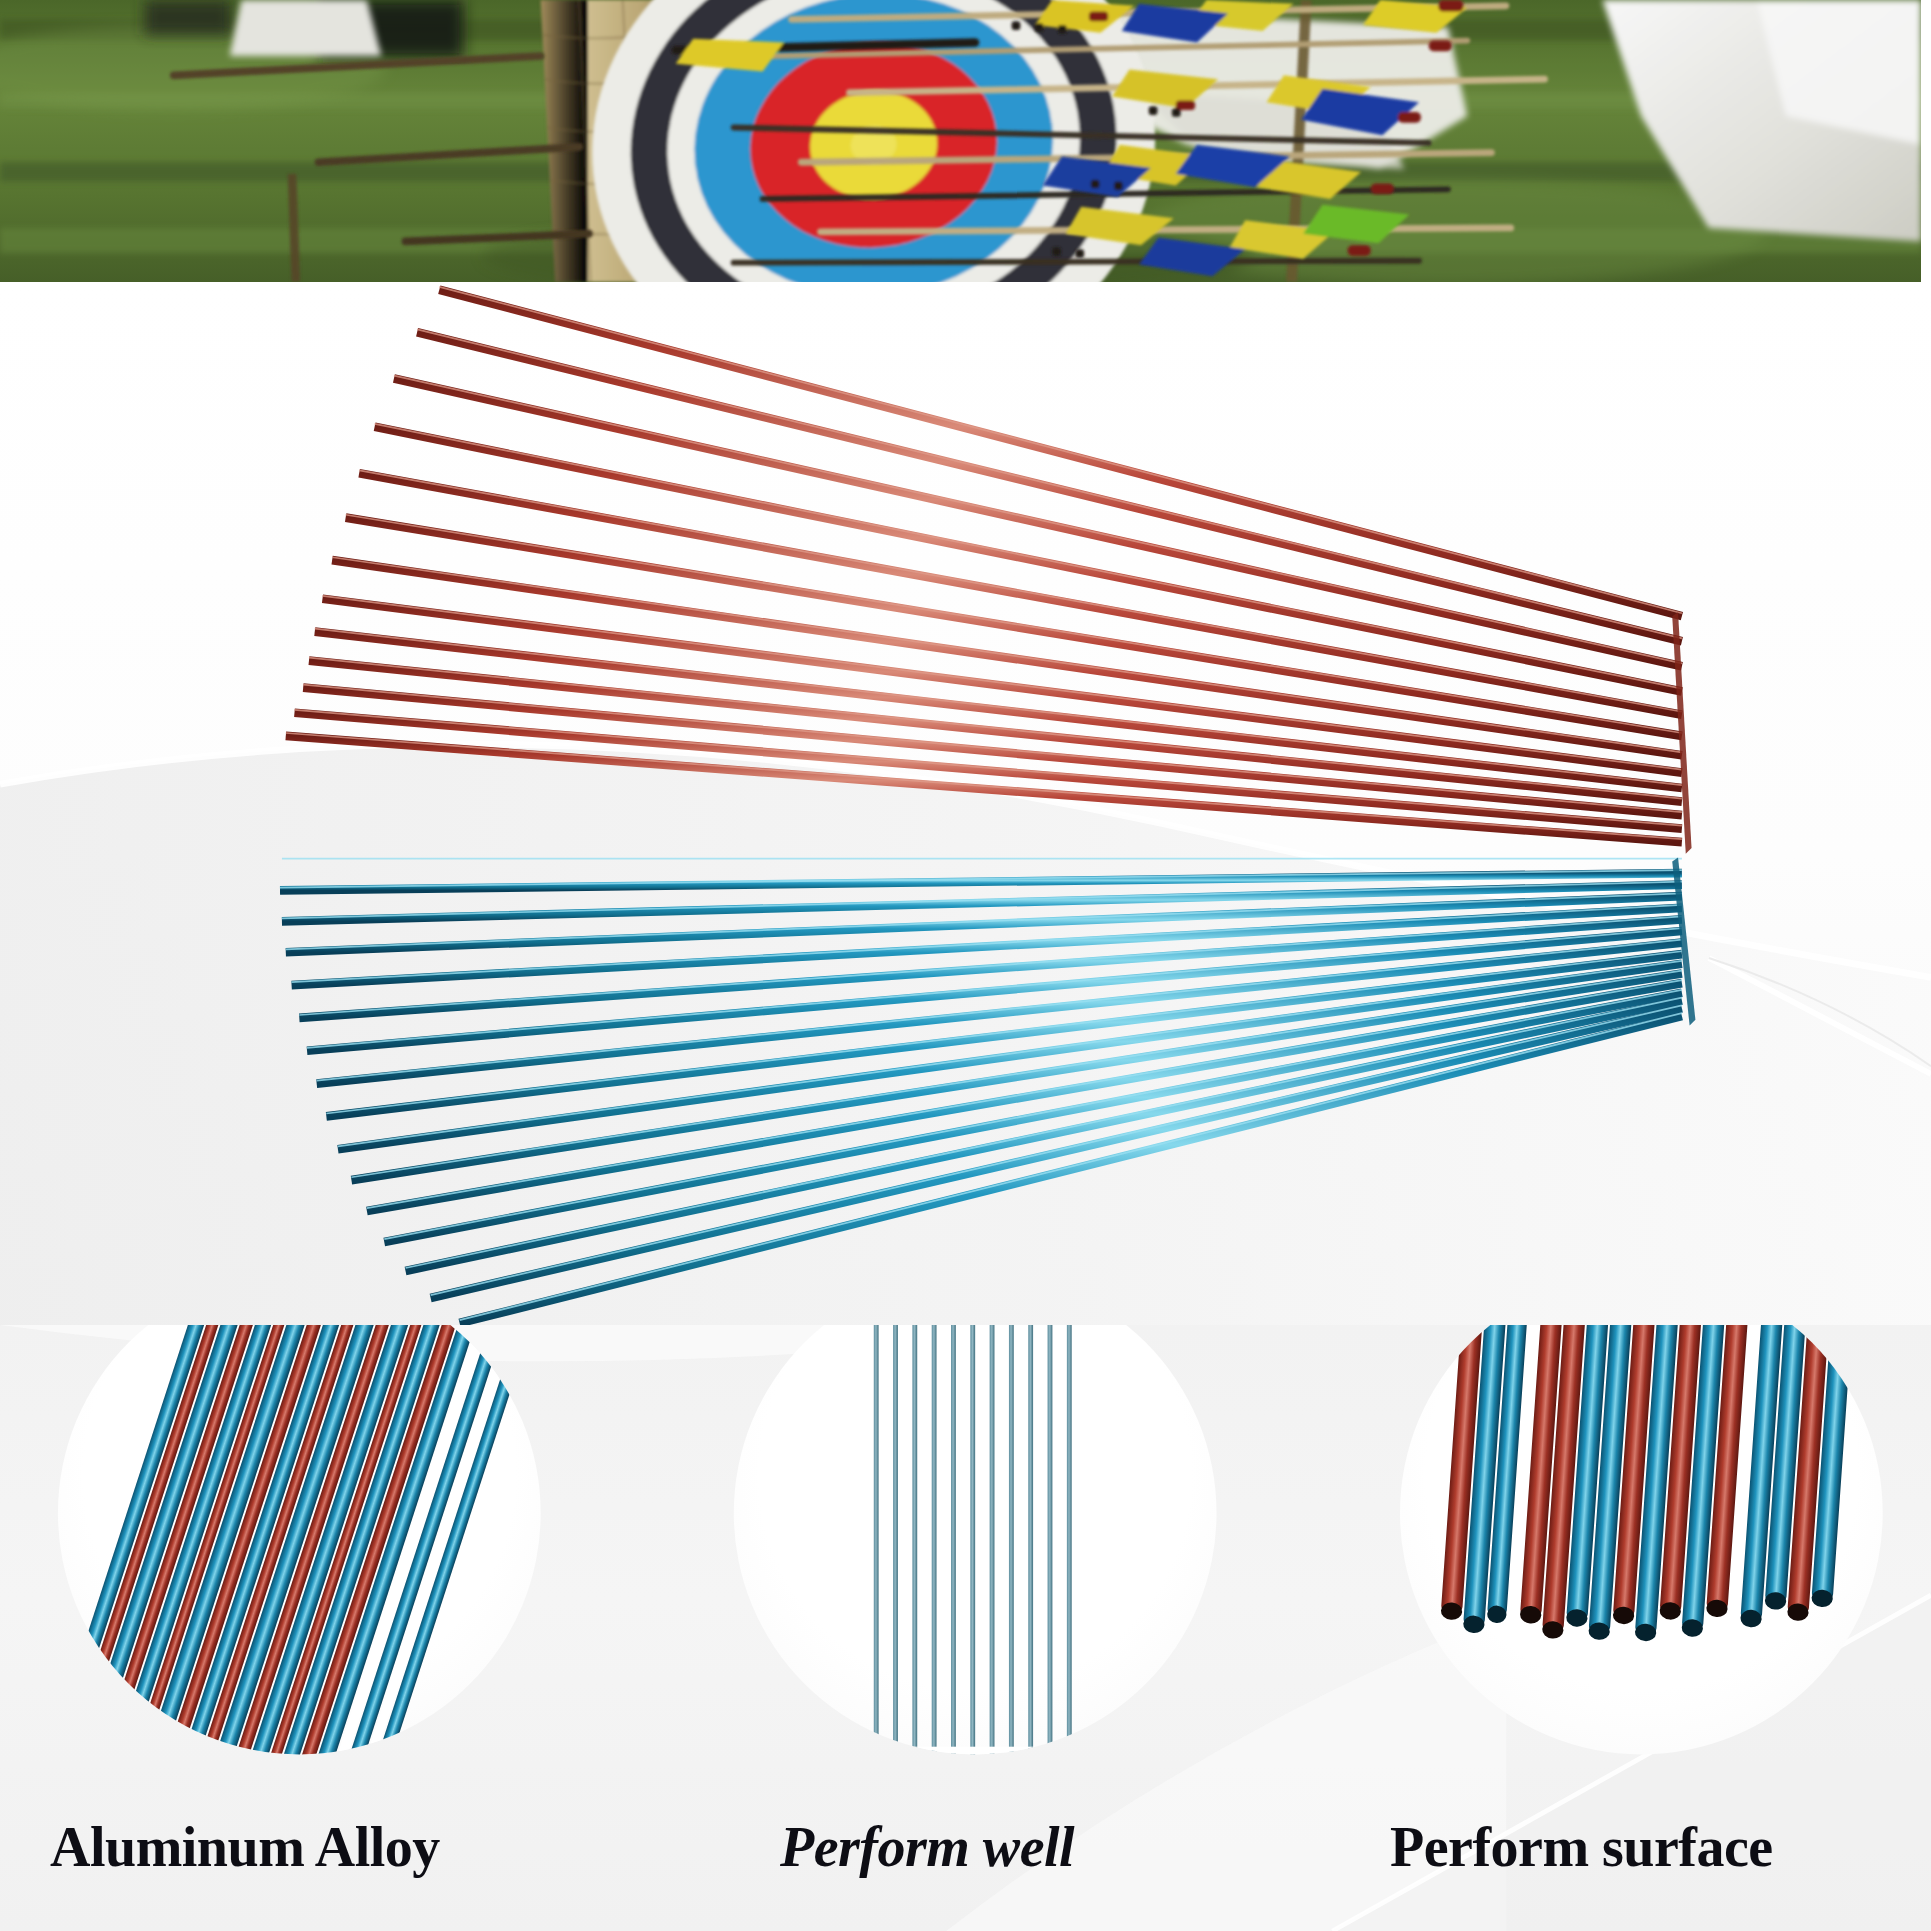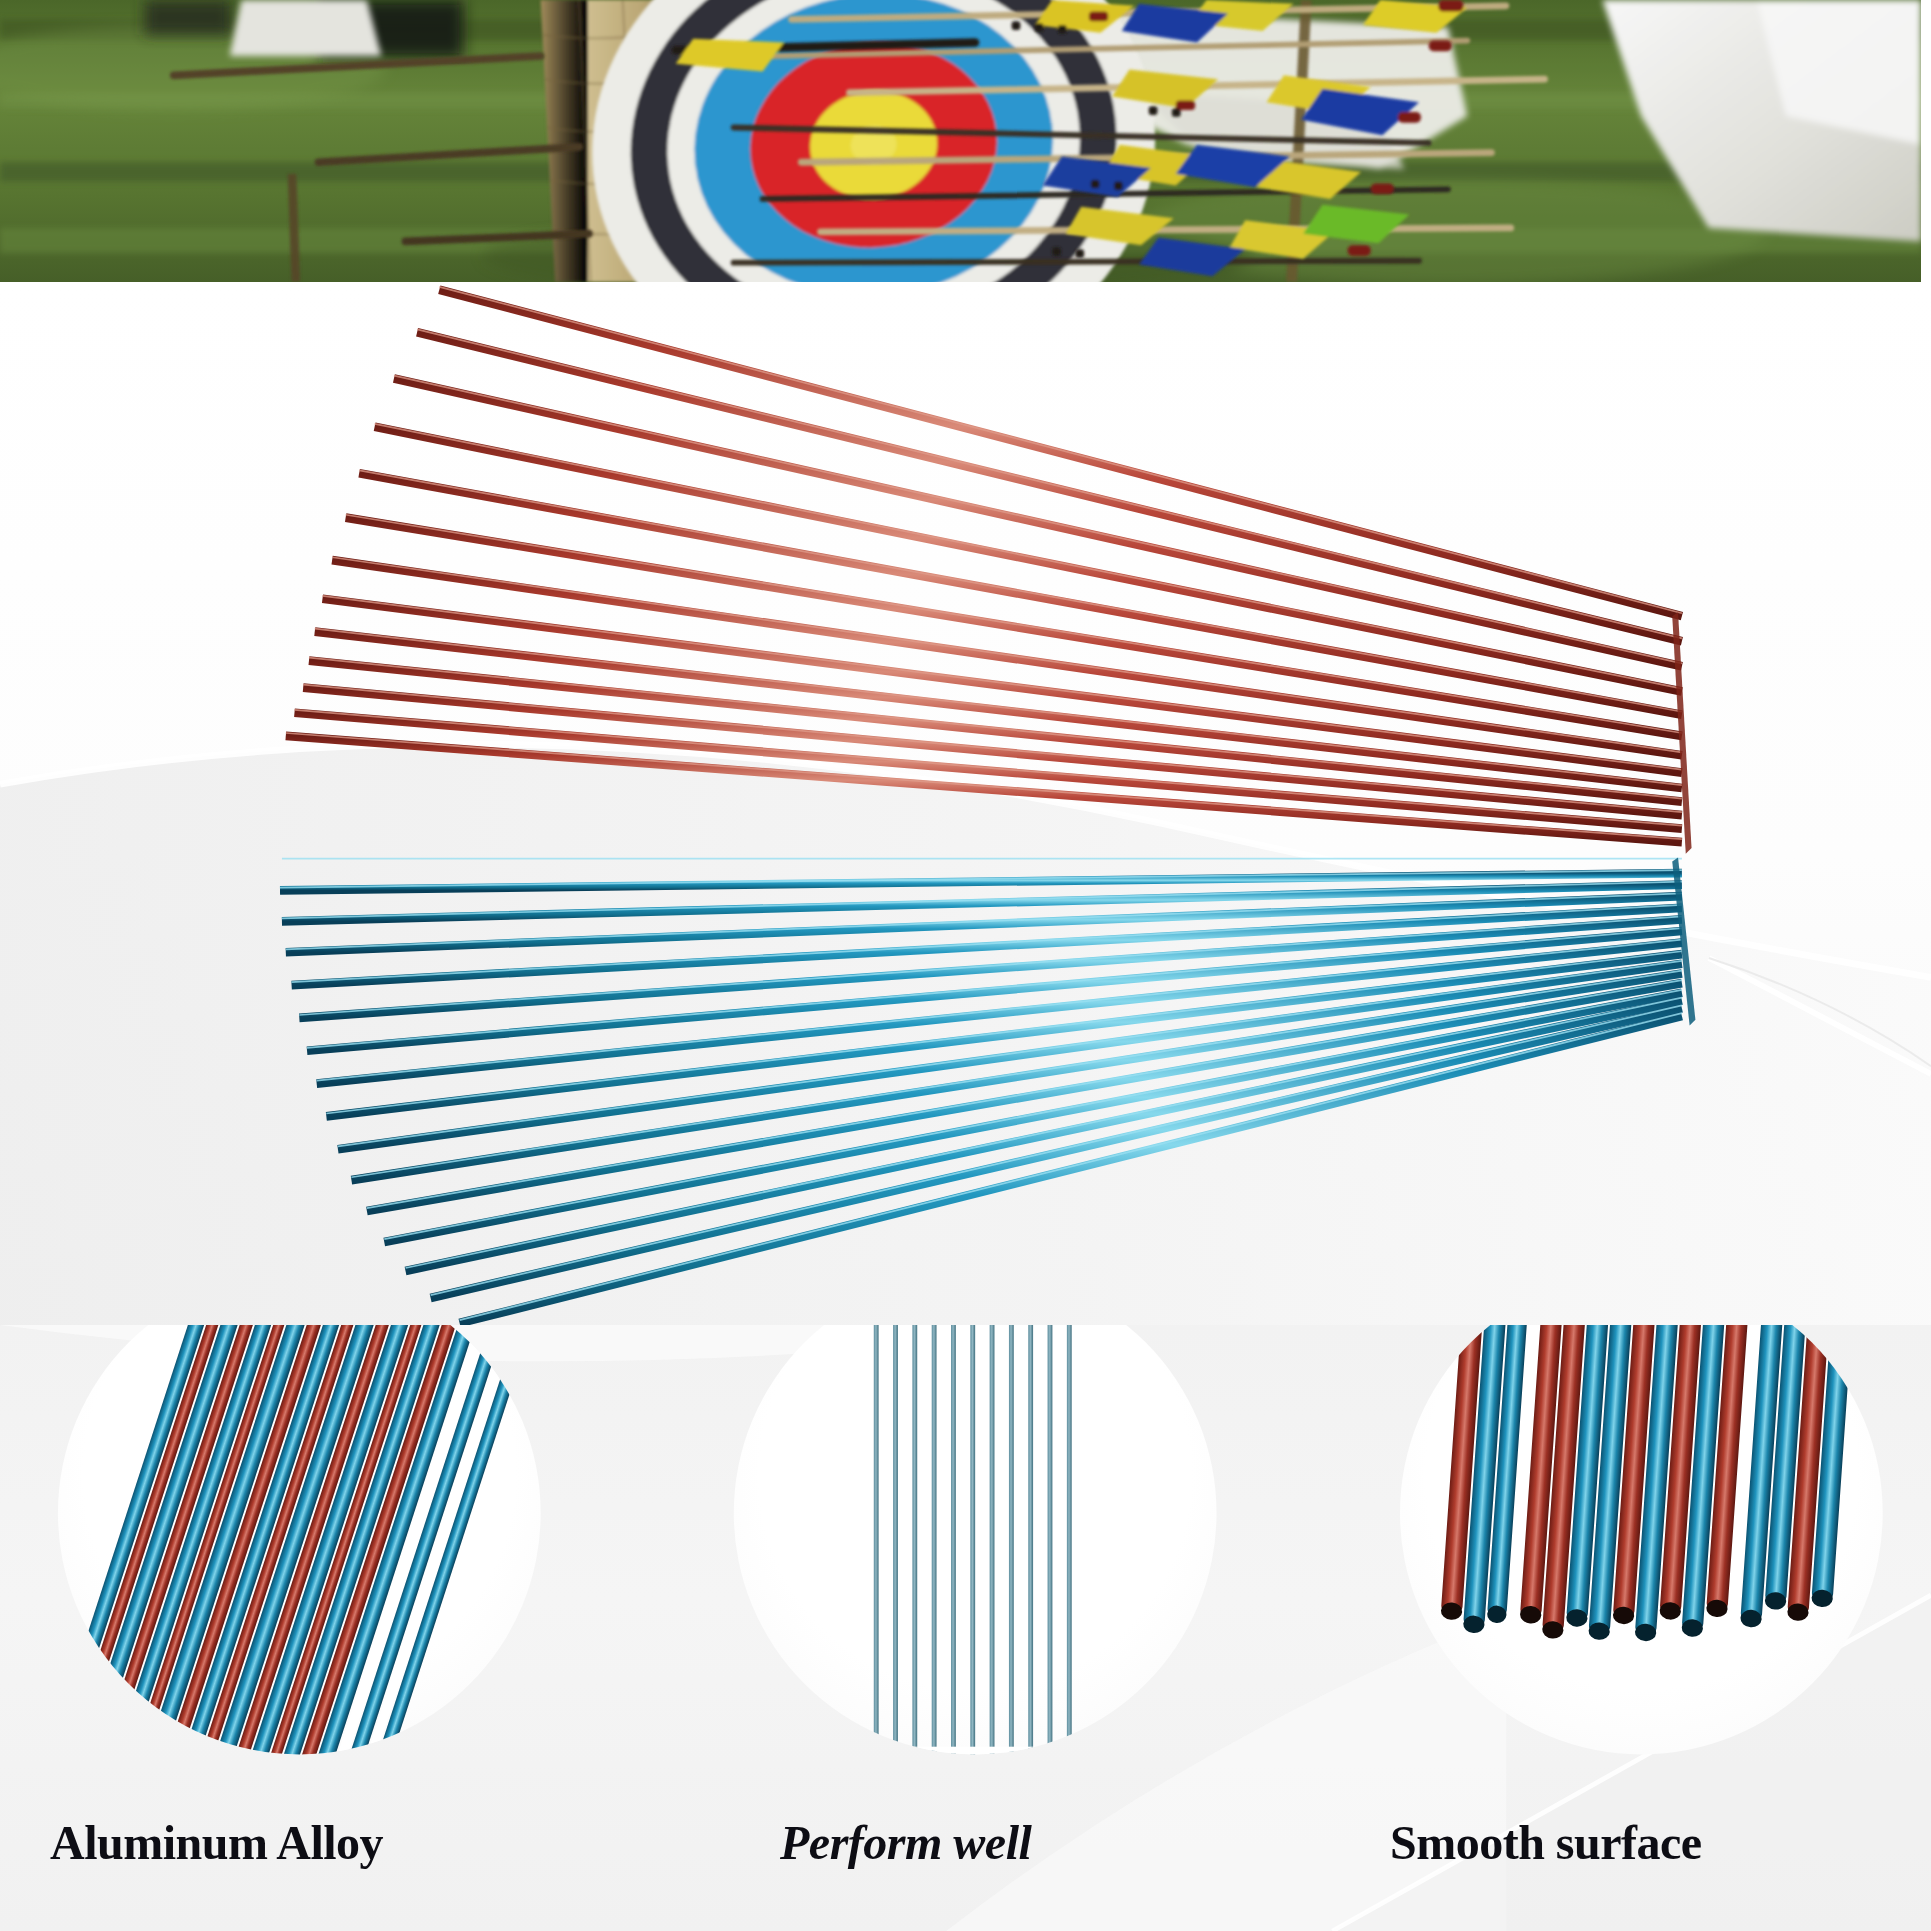--- a/index.html
+++ b/index.html
@@ -17,21 +17,21 @@
   .hero .fansvg{position:absolute;left:0;top:0;width:1931px;height:1043px;}
 
   
   .features{position:absolute;left:0;top:1325px;width:1931px;height:606px;background:#f4f4f4;overflow:hidden;}
   .features .featbg{position:absolute;left:0;top:0;width:1931px;height:606px;}
 
   .feat-label{
     position:absolute;
     font-family:"Liberation Serif",serif;
     font-weight:bold;
-    font-size:48px;
+    font-size:56px;
     color:#0d0d14;
     letter-spacing:-0.5px;
     white-space:nowrap;
     line-height:1;
   }
   #lbl0{left:50px;top:1819px;}
   #lbl1{left:780px;top:1819px;font-style:italic;}
   #lbl2{left:1390px;top:1819px;}
   .feat-label{z-index:40;}
 </style>
@@ -475,16 +475,16 @@
             <ellipse cx="1869" cy="286" rx="11" ry="9" fill="#160a07"></ellipse>
             <ellipse cx="1893" cy="270" rx="11" ry="9" fill="#05222e"></ellipse>
           </g>
         </g>
       </g>
     </svg>
   </div>
 
   <div class="feat-label" id="lbl0">Aluminum Alloy</div>
   <div class="feat-label" id="lbl1">Perform well</div>
-  <div class="feat-label" id="lbl2">Smooth surface</div>
+  <div class="feat-label" id="lbl2">Perform surface</div>
 
 </div>
 
 
 </body></html>

